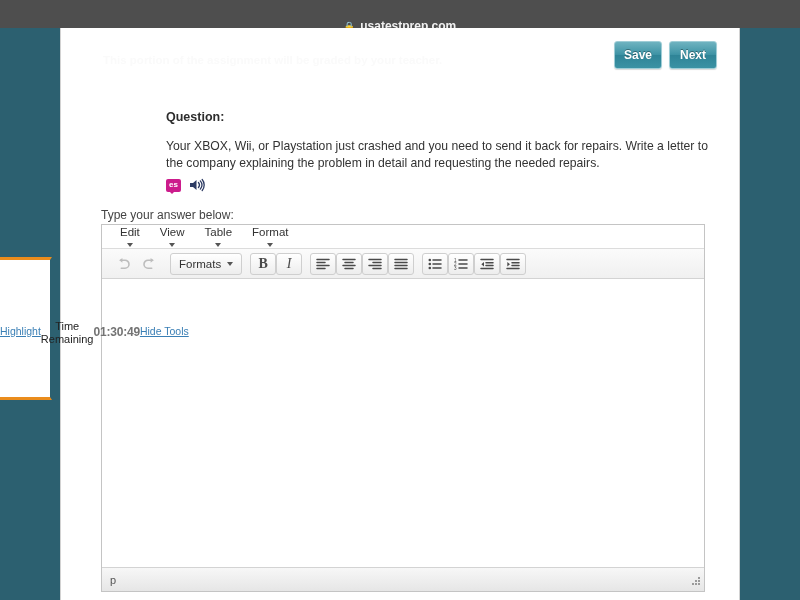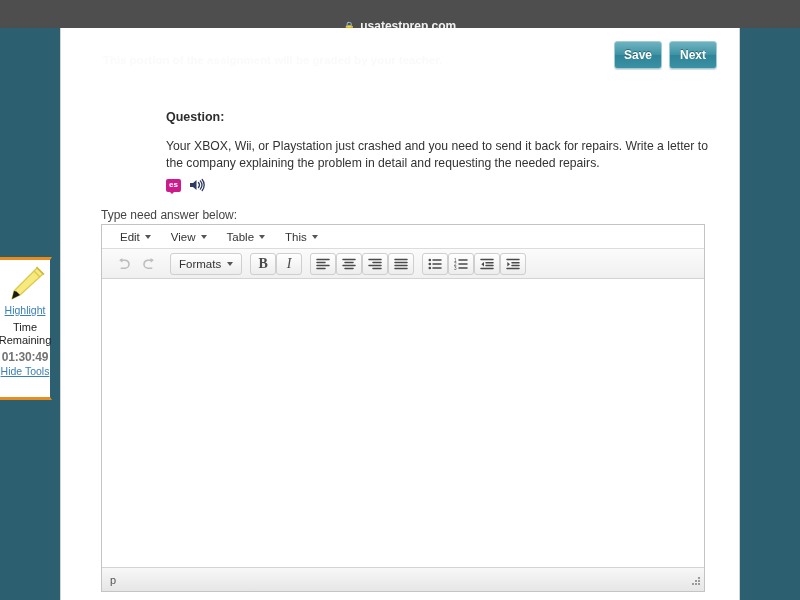--- a/index.html
+++ b/index.html
@@ -137,21 +137,21 @@
     display: flex; flex-direction: column;
   }
   #menubar {
     height: 24px; border-bottom: 1px solid #dcdcdc;
     background: #ffffff;
     display: flex; align-items: center; padding-left: 8px; gap: 0;
   }
   .menu-item {
     display: flex; align-items: center; gap: 5px;
     font-size: 11.5px; color: #333333;
-    padding: 3px 10px; cursor: pointer; border-radius: 2px;
+    padding: 3px 10px; cursor: pointer; border-radius: 2px; flex-direction: column;
   }
   .caret {
     width: 0; height: 0;
     border-left: 3.2px solid transparent;
     border-right: 3.2px solid transparent;
     border-top: 4px solid #555555;
   }
   #toolbar {
     height: 30px;
     background: linear-gradient(to bottom, #fbfbfb, #f0f0f0);
@@ -197,21 +197,21 @@
   }
 
   
   #tools-panel {
     position: absolute; top: 229px; left: 0;
     width: 52px; height: 143px;
     background: #ffffff;
     border-top: 3px solid #ea8c1c;
     border-bottom: 3px solid #ea8c1c;
     border-right: 2px solid #2c6070;
-    display: flex; flex-direction: column; align-items: center;
+    display: flex; flex-direction: row; align-items: center;
     padding-top: 4px;
   }
   #highlight-link, #hide-tools-link {
     font-size: 10.5px; color: #3a7fb5; text-decoration: underline; cursor: pointer;
     white-space: nowrap;
   }
   #time-remaining-label {
     font-size: 11px; color: #222222; text-align: center; line-height: 13px;
     margin-top: 5px;
   }
@@ -279,39 +279,39 @@
           <path d="M13.2 1.5 a8.6 8.6 0 0 1 0 11" stroke="#2d3b63" stroke-width="1.3" fill="none" stroke-linecap="round"></path>
         </svg>
       </div>
     </div>
 
     <div id="action-buttons">
       <div class="act-btn">Save</div>
       <div class="act-btn">Next</div>
     </div>
 
-    <div id="answer-label">Type need answer below:</div>
+    <div id="answer-label">Type your answer below:</div>
 
     <div id="editor">
 
       <div id="menubar">
         <div class="menu-item">
           <span>Edit</span>
           <span class="caret"></span>
         </div>
         <div class="menu-item">
           <span>View</span>
           <span class="caret"></span>
         </div>
         <div class="menu-item">
           <span>Table</span>
           <span class="caret"></span>
         </div>
         <div class="menu-item">
-          <span>This</span>
+          <span>Format</span>
           <span class="caret"></span>
         </div>
       </div>
 
       <div id="toolbar">
 
         <div class="tgroup">
           <div class="tbtn disabled">
             <svg width="15" height="13" viewBox="0 0 15 13">
               <path d="M4.4 3.2 H9 a4 4 0 0 1 0 8 H5.3" stroke="#bdbdbd" stroke-width="1.6" fill="none" stroke-linecap="round"></path>

